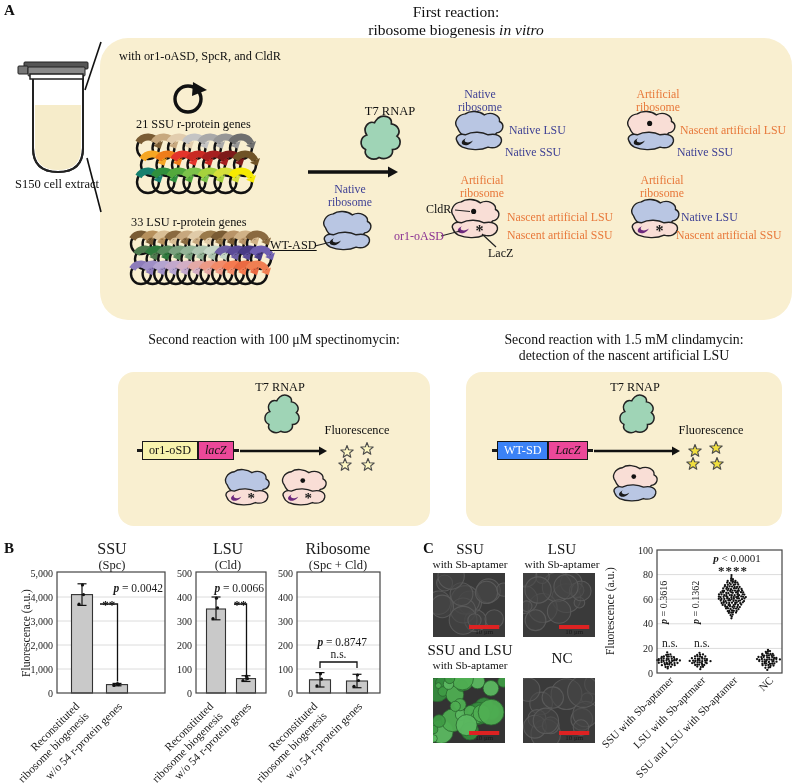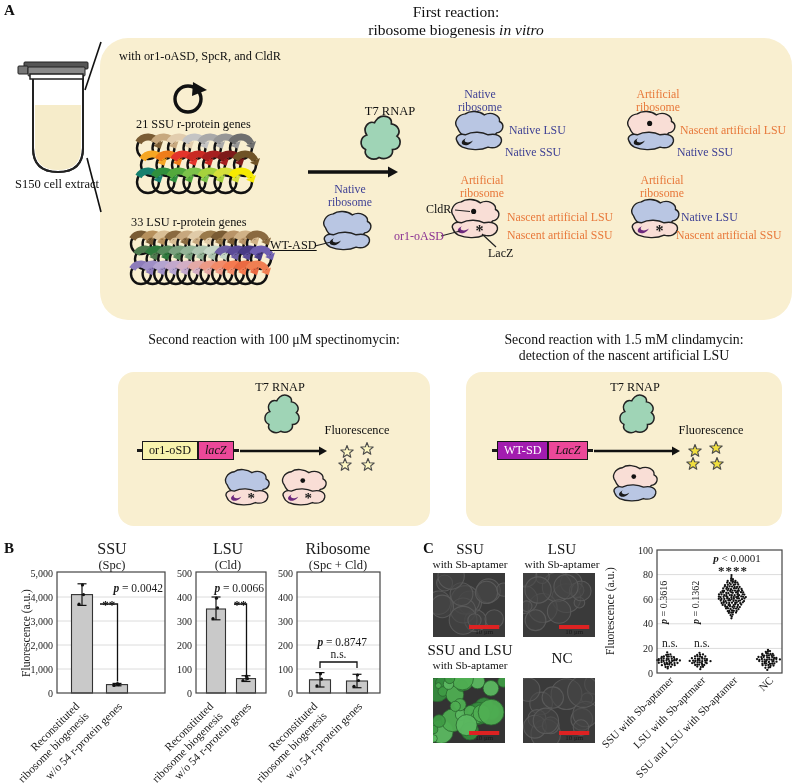--- a/index.html
+++ b/index.html
@@ -10,21 +10,21 @@
   .navy{color:var(--navy);}
   .orange{color:var(--orange);}
   .purple{color:var(--purple);}
   .it{font-style:italic;}
   .bold{font-weight:bold;}
   .box{position:absolute;background:var(--box-bg);}
   svg.lay{position:absolute;}
   .construct{position:absolute;display:flex;align-items:center;}
   .cbox{border:1.6px solid #1a1a1a;font-size:12.2px;height:17px;line-height:17px;padding:0 6px;background:#ec4899;}
   .cbox.yellow{background:var(--gene-yellow);}
-  .cbox.black{background:#a21caf;color:#fff;border-color:#141414;}
+  .cbox.black{background:#3b82f6;color:#fff;border-color:#141414;}
   .nub{width:5px;height:3px;background:#1a1a1a;}
   svg text{font-family:"Liberation Serif",serif;fill:#1a1a1a;}
 </style>
 </head>
 <body>
 
 <div id="fig">
 
   <div class="box" style="left:100px;top:38px;width:692px;height:282px;border-radius:28px;"></div>
   <div class="box" style="left:118px;top:372px;width:312px;height:154px;border-radius:16px;"></div>

